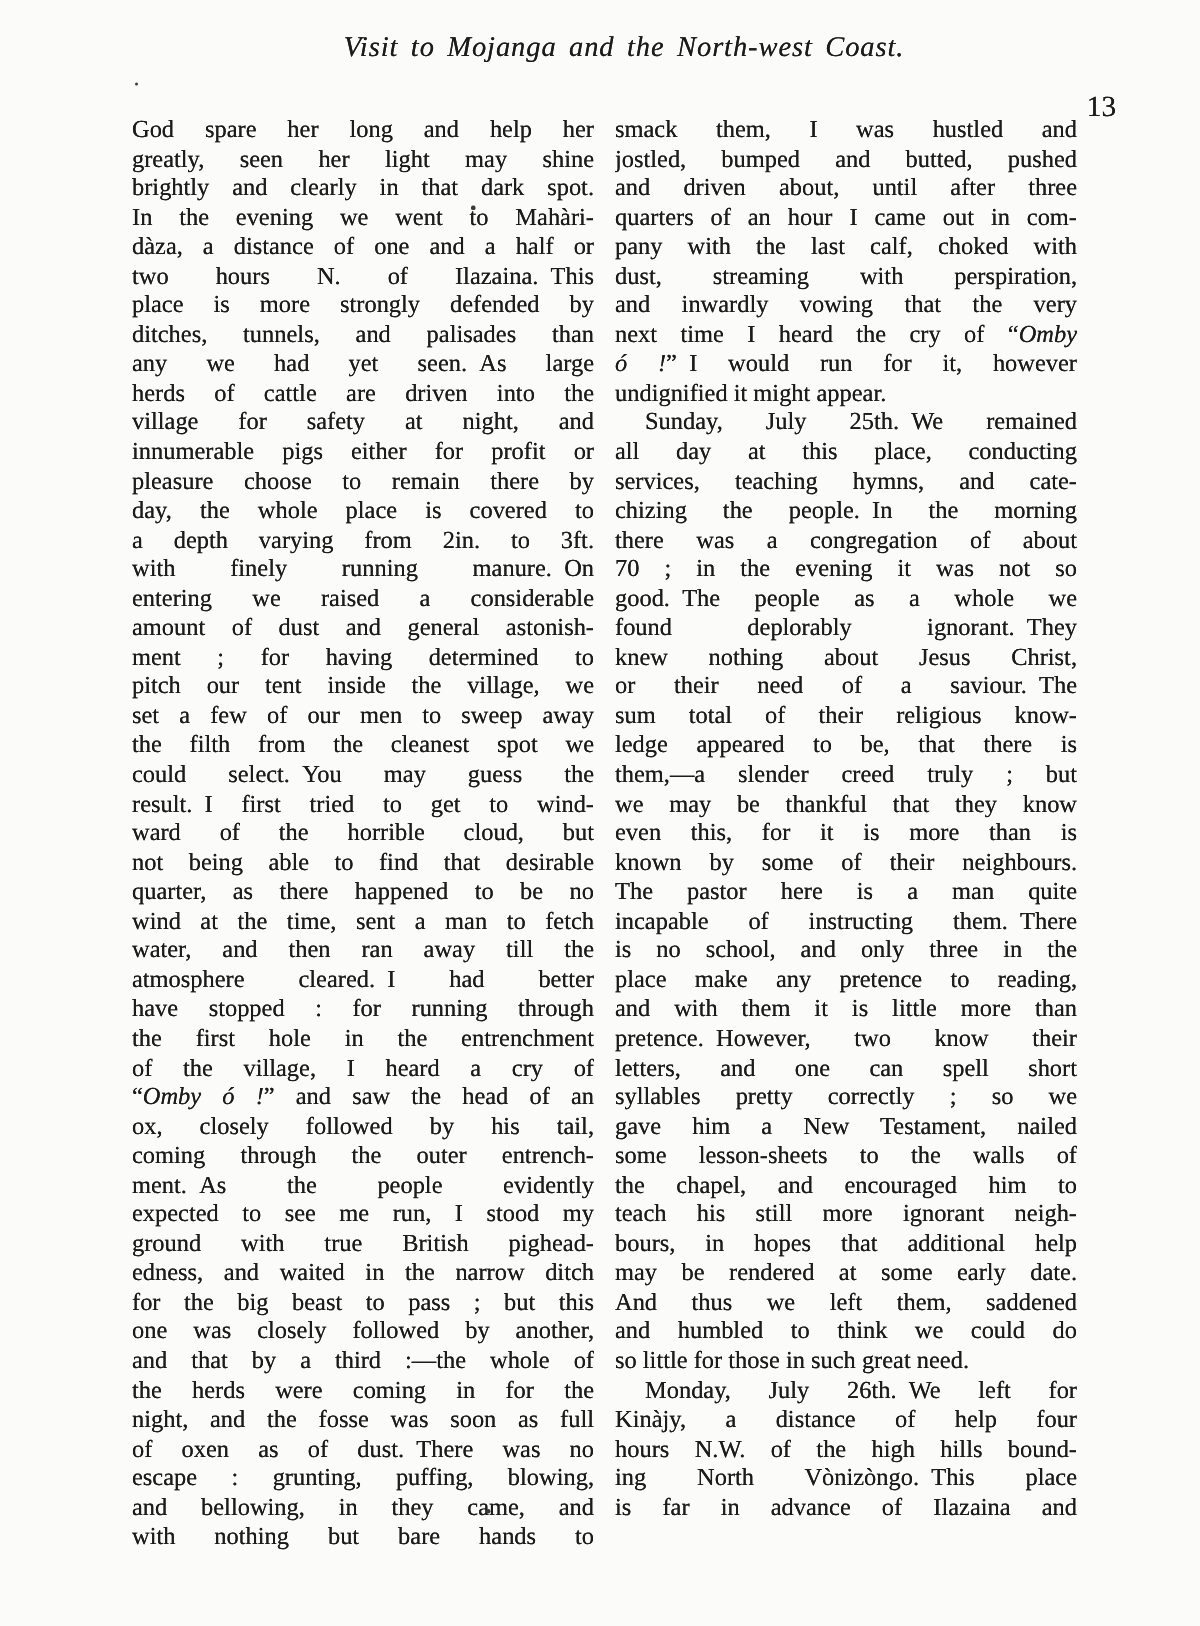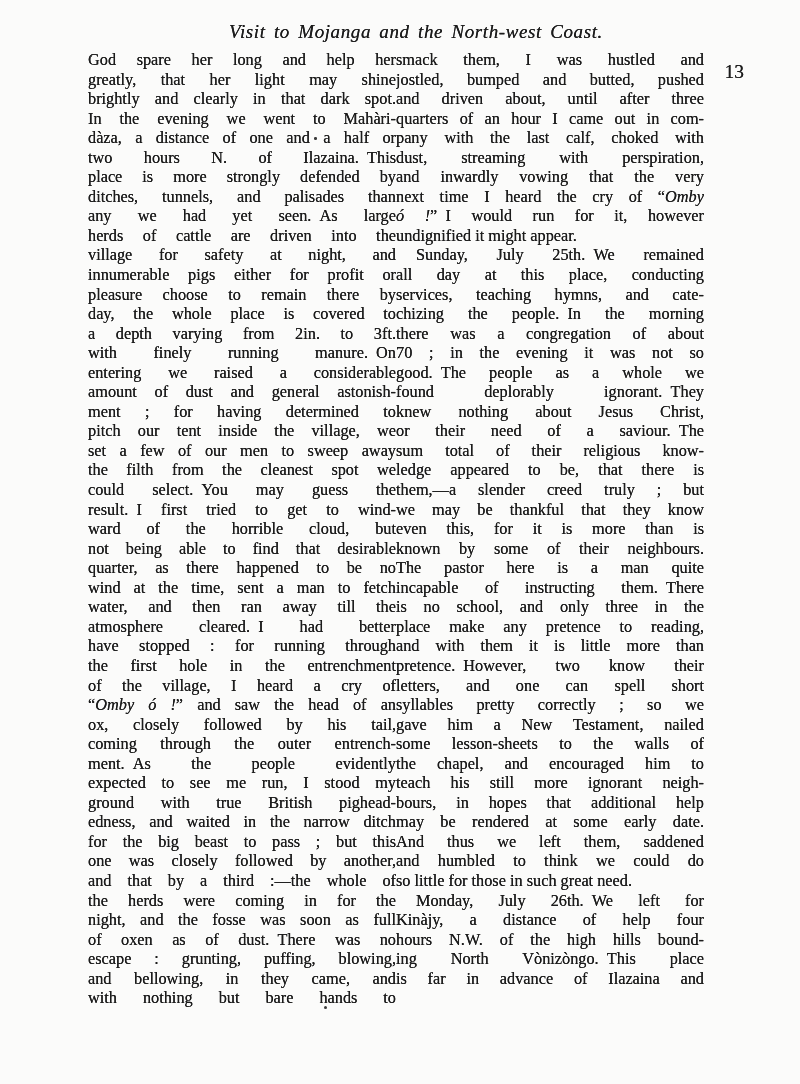--- a/index.html
+++ b/index.html
@@ -24,22 +24,22 @@
     text-shadow:0 0 0.4px currentColor;
   }
   .page-number {
     position:absolute; right:0; top:1px;
     font-size:19.5px;
     text-shadow:0 0 0.4px currentColor;
     margin-top:39px;
   }
 
   .columns {
-    position:absolute; left:88px; top:50px; width:630px;
-    display:flex; 
+    position:absolute; left:88px; top:76px; width:630px;
+    display:flex; gap:14px;
   }
   .column { width:308px; }
   .line {
     font-size:16.3px;
     line-height:19.55px;
     height:19.55px;
     overflow:hidden;
     text-align:justify;
     text-align-last:justify;
     text-shadow:0 0 0.35px currentColor;
@@ -59,21 +59,21 @@
 
 <div class="page">
   <div class="header">
     <div class="running-title">Visit to Mojanga and the North-west Coast.</div>
     <div class="page-number">13</div>
   </div>
 
   <div class="columns">
     <div class="column" id="col-left">
         <div class="line">God spare her long and help her</div>
-        <div class="line">greatly, that her light may shine</div>
+        <div class="line">greatly, seen her light may shine</div>
         <div class="line">brightly and clearly in that dark spot.</div>
         <div class="line">In the evening we went to Mahàri-</div>
         <div class="line">dàza, a distance of one and a half or</div>
         <div class="line">two hours N. of Ilazaina. This</div>
         <div class="line">place is more strongly defended by</div>
         <div class="line">ditches, tunnels, and palisades than</div>
         <div class="line">any we had yet seen. As large</div>
         <div class="line">herds of cattle are driven into the</div>
         <div class="line">village for safety at night, and</div>
         <div class="line">innumerable pigs either for profit or</div>

